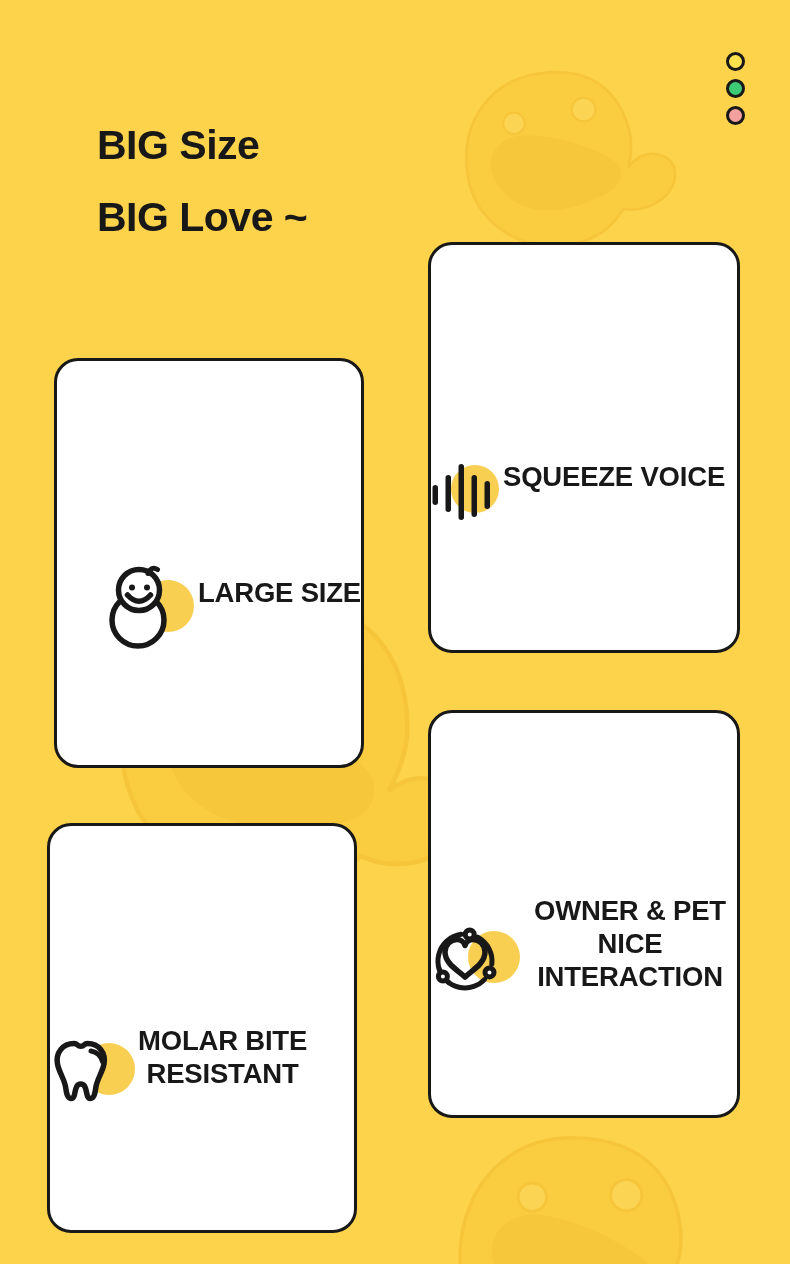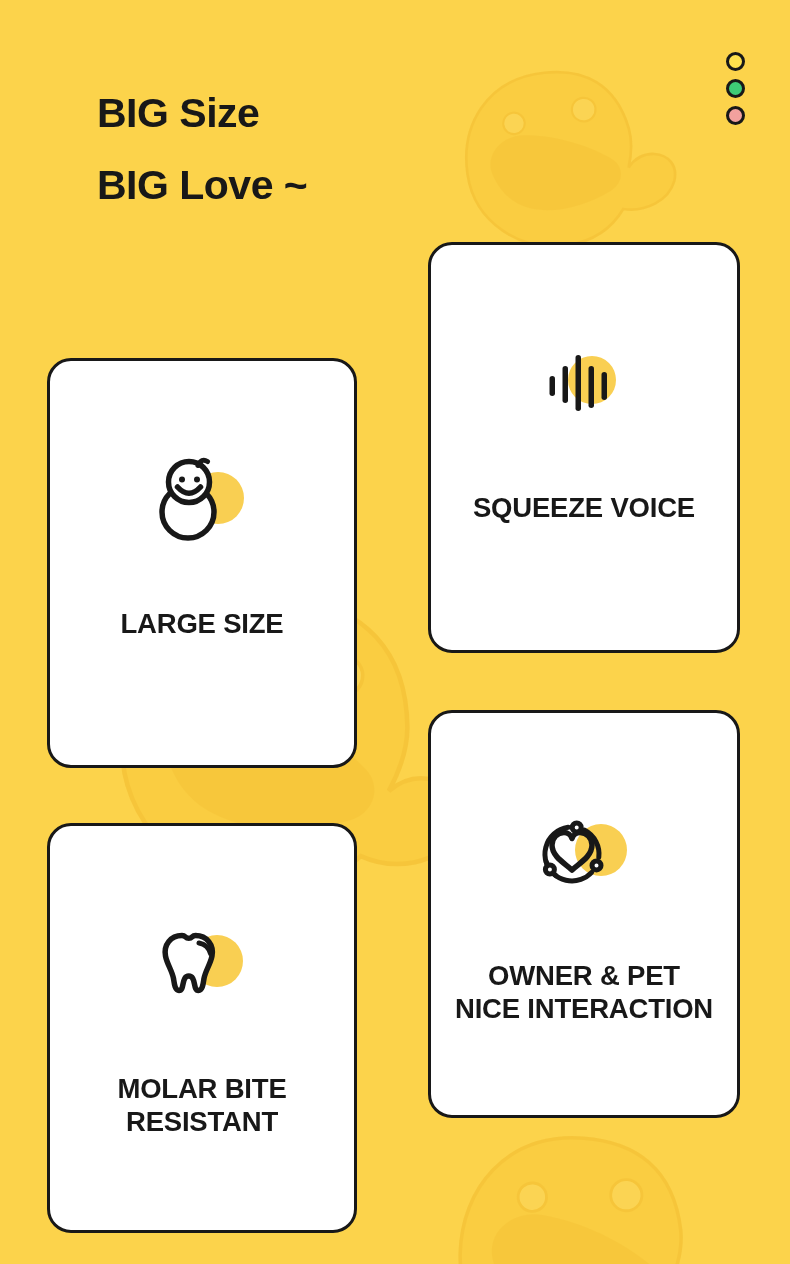--- a/index.html
+++ b/index.html
@@ -8,37 +8,37 @@
     background: var(--background, #FCD34B);
     font-family: "Liberation Sans", sans-serif;
     color: var(--outline, #181818);
   }
   
   .wm { position:absolute; z-index:0; pointer-events:none; }
   .wm-top-right  { left:452px; top:62px;   width:236px; transform:rotate(-6deg); }
   .wm-mid-left   { left:95px;  top:585px;  width:400px; transform:rotate(10deg); }
   .wm-bottom     { left:440px; top:1128px; width:312px; transform:rotate(4deg); }
 
-  .heading { position:absolute; left:97px; top:92px; z-index:2; font-weight:bold;
+  .heading { position:absolute; left:97px; top:124px; z-index:2; font-weight:bold;
              font-size:41px; line-height:1.05; letter-spacing:-0.5px; }
   .heading .line2 { margin-top:29px; }
 
   .dots { position:absolute; left:726px; top:52px; z-index:2;
           display:flex; flex-direction:column; gap:8px; }
   .dot { width:13px; height:13px; border-radius:50%;
          border:3px solid var(--outline, #181818); box-sizing:content-box; }
   .dot-yellow { background: var(--dot-yellow, #FFE14D); }
   .dot-green  { background: var(--dot-green,  #3ECB76); }
   .dot-pink   { background: var(--dot-pink,   #F2A19E); }
 
   .card { position:absolute; z-index:2; box-sizing:border-box;
           background: var(--card-bg, #FFFFFF);
           border:3px solid var(--outline, #181818); border-radius:24px;
-          display:flex; flex-direction:column; align-items:center; }
-  .card-large-size    { left:47px;  top:358px; width:310px; height:410px; }
+          display:flex; flex-direction:row; align-items:center; }
+  .card-large-size    { left:54px;  top:358px; width:310px; height:410px;justify-content:flex-end; }
   .card-squeeze-voice { left:428px; top:242px; width:312px; height:411px; }
   .card-molar-bite    { left:47px;  top:823px; width:310px; height:410px; }
   .card-owner-pet     { left:428px; top:710px; width:312px; height:408px; }
 
   .card-icon { margin-top:90px; height:98px; display:flex;
                align-items:center; justify-content:center; }
   .card-label { margin-top:58px; font-weight:bold; font-size:27.5px;
                 line-height:1.2; letter-spacing:-0.2px; text-align:center; }
   .card-label span { display:block; }
 

